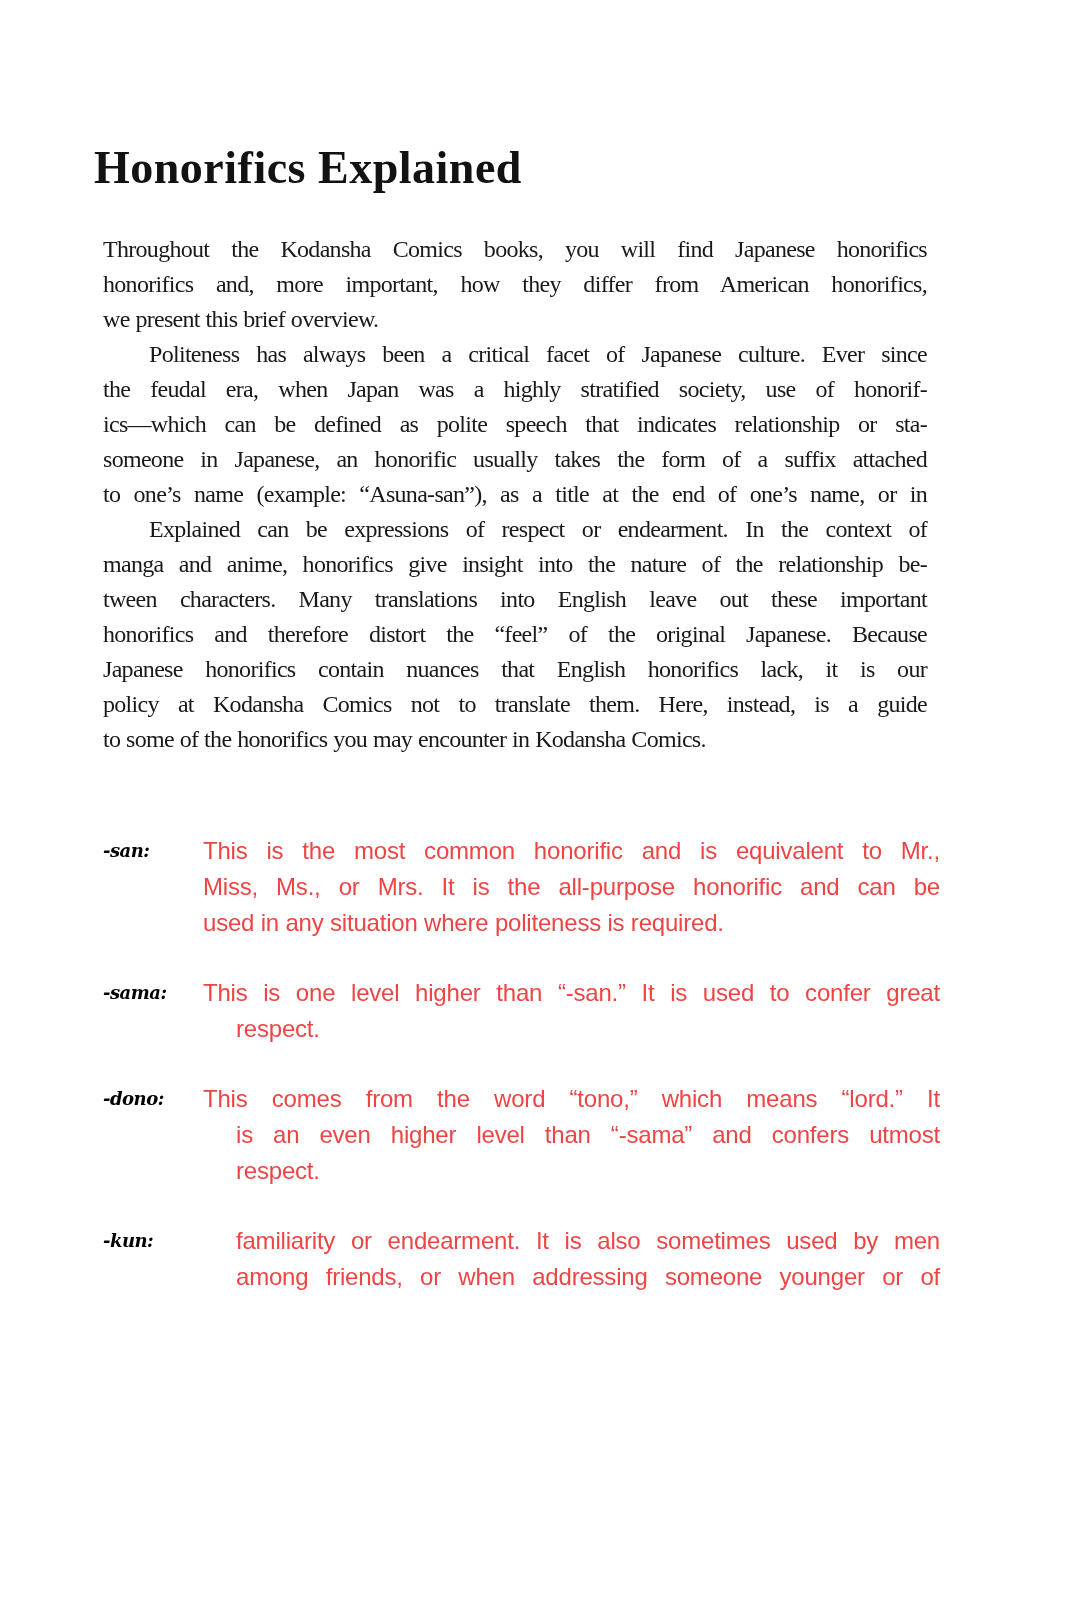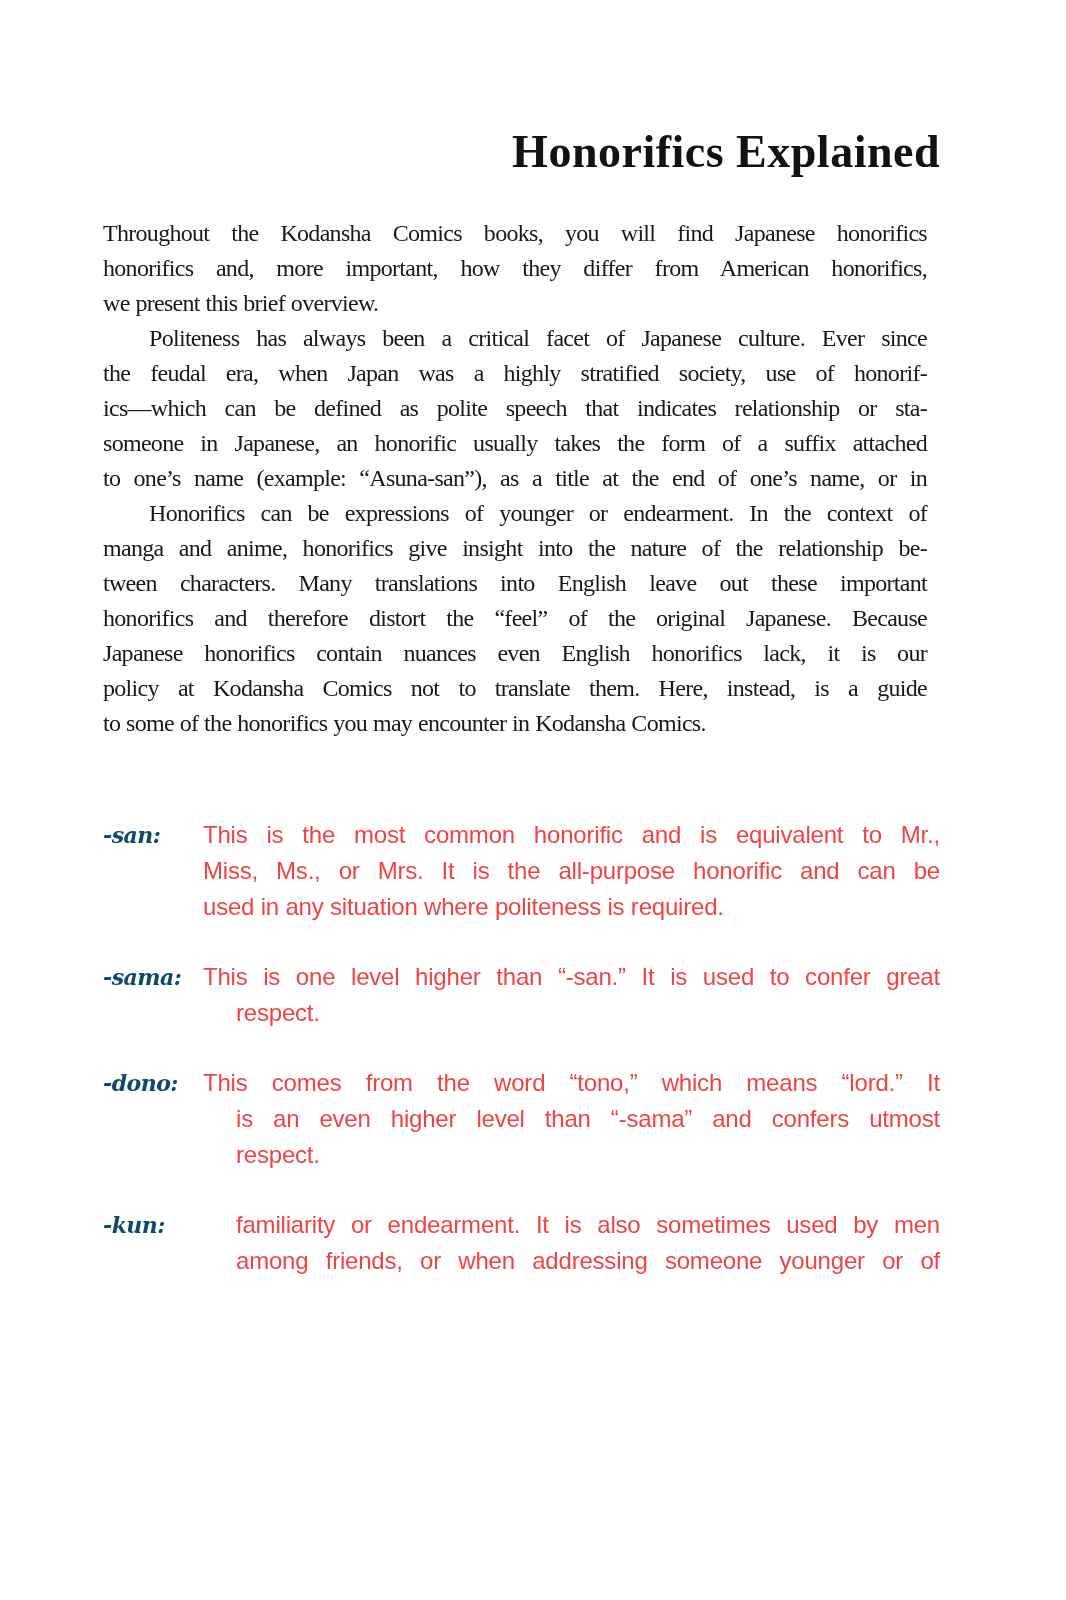--- a/index.html
+++ b/index.html
@@ -6,28 +6,27 @@
   body {
     width: 1066px; height: 1600px;
     background: #ffffff;
     color: #191919;
     font-family: "Liberation Serif", serif;
     overflow: hidden;
   }
   .page { padding: 128px 126px 0 78px; }
 
   .page-title {
-    margin: 0;
+    margin: 16px;
     font-family: "Liberation Serif", serif;
     font-weight: bold;
     font-size: 46px;
     line-height: 1.05;
     letter-spacing: 0.5px;
     color: #121212;
-    text-align: right;
   }
 
   .body-text {
     margin: 40px 13px 0 25px;
     font-size: 24px;
     line-height: 35px;
     letter-spacing: -0.7px;
     word-spacing: 0.5px;
   }
   .ln {
@@ -40,24 +39,24 @@
 
   .honorifics { margin: 76px 0 0 25px; }
   .entry { display: flex; align-items: flex-start; }
   .entry + .entry { margin-top: 34px; }
   .term {
     flex: none;
     width: 100px;
     font-family: "DejaVu Serif", serif;
     font-style: italic;
     font-weight: bold;
-    font-size: 22px;
+    font-size: 18px;
     line-height: 36px;
     letter-spacing: -0.5px;
-    color: #0c4a6e;
+    color: #000000;
   }
   .desc {
     flex: 1;
     font-family: "Liberation Sans", sans-serif;
     font-size: 24px;
     line-height: 36px;
     letter-spacing: -0.2px;
     color: #ef4444;
   }
   .desc .cont { margin-left: 33px; }
@@ -76,25 +75,25 @@
       <div class="ln last">we present this brief overview.</div>
     </div>
     <div>
       <div class="ln ind">Politeness has always been a critical facet of Japanese culture. Ever since</div>
       <div class="ln">the feudal era, when Japan was a highly stratified society, use of honorif-</div>
       <div class="ln">ics—which can be defined as polite speech that indicates relationship or sta-</div>
       <div class="ln">someone in Japanese, an honorific usually takes the form of a suffix attached</div>
       <div class="ln">to one’s name (example: “Asuna-san”), as a title at the end of one’s name, or in</div>
     </div>
     <div>
-      <div class="ln ind">Honorifics can be expressions of younger or endearment. In the context of</div>
+      <div class="ln ind">Explained can be expressions of respect or endearment. In the context of</div>
       <div class="ln">manga and anime, honorifics give insight into the nature of the relationship be-</div>
       <div class="ln">tween characters. Many translations into English leave out these important</div>
       <div class="ln">honorifics and therefore distort the “feel” of the original Japanese. Because</div>
-      <div class="ln">Japanese honorifics contain nuances even English honorifics lack, it is our</div>
+      <div class="ln">Japanese honorifics contain nuances that English honorifics lack, it is our</div>
       <div class="ln">policy at Kodansha Comics not to translate them. Here, instead, is a guide</div>
       <div class="ln last">to some of the honorifics you may encounter in Kodansha Comics.</div>
     </div>
   </section>
 
   <section class="honorifics">
 
     <div class="entry">
       <div class="term">-san:</div>
       <div class="desc">

